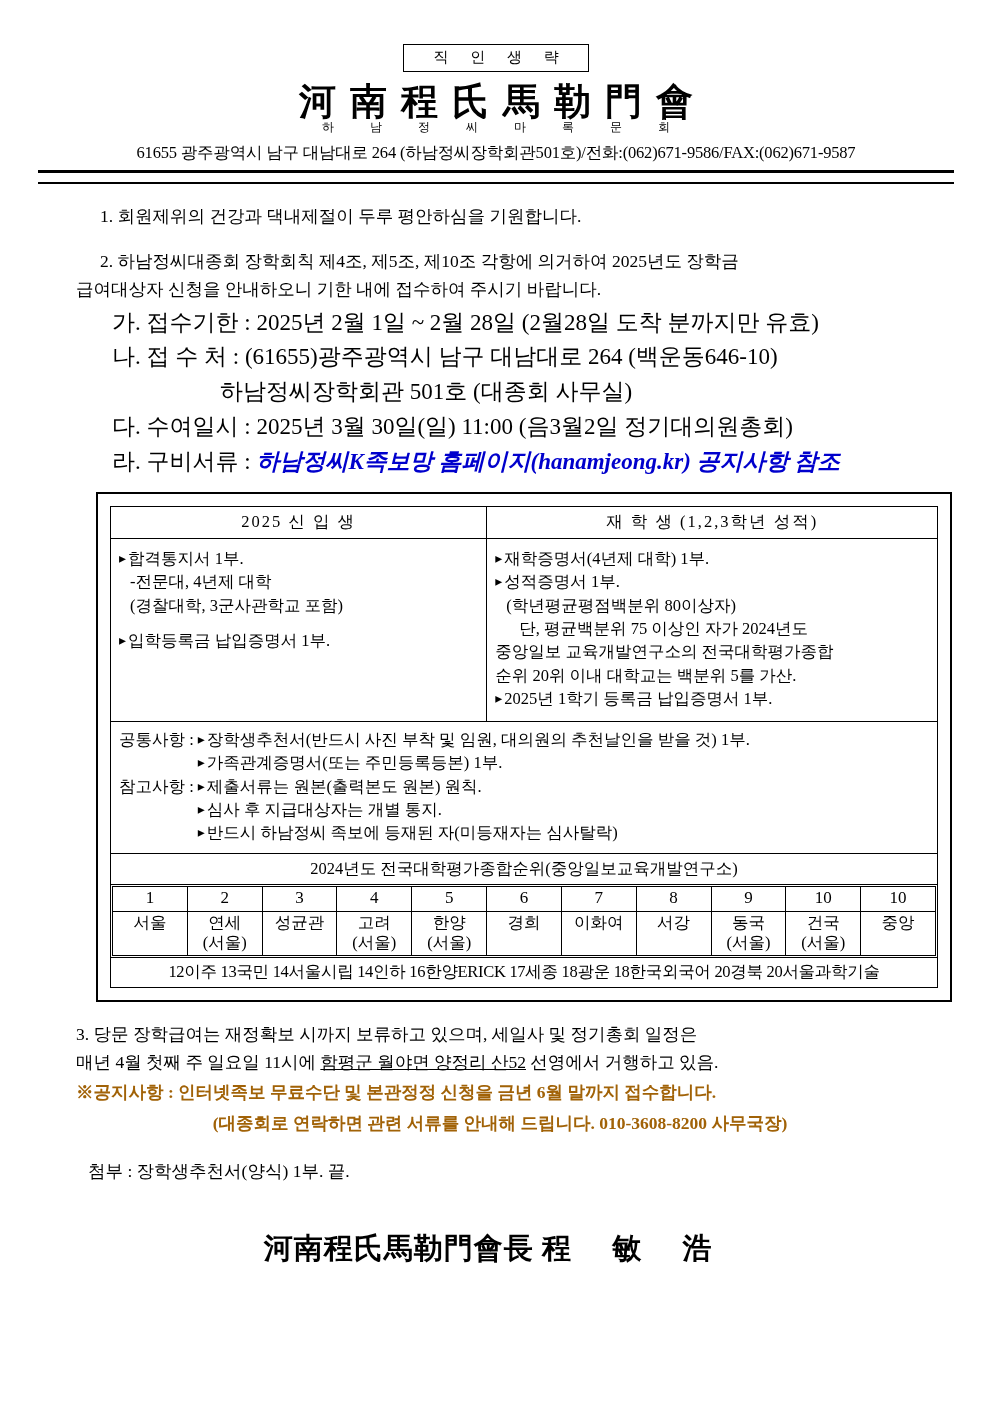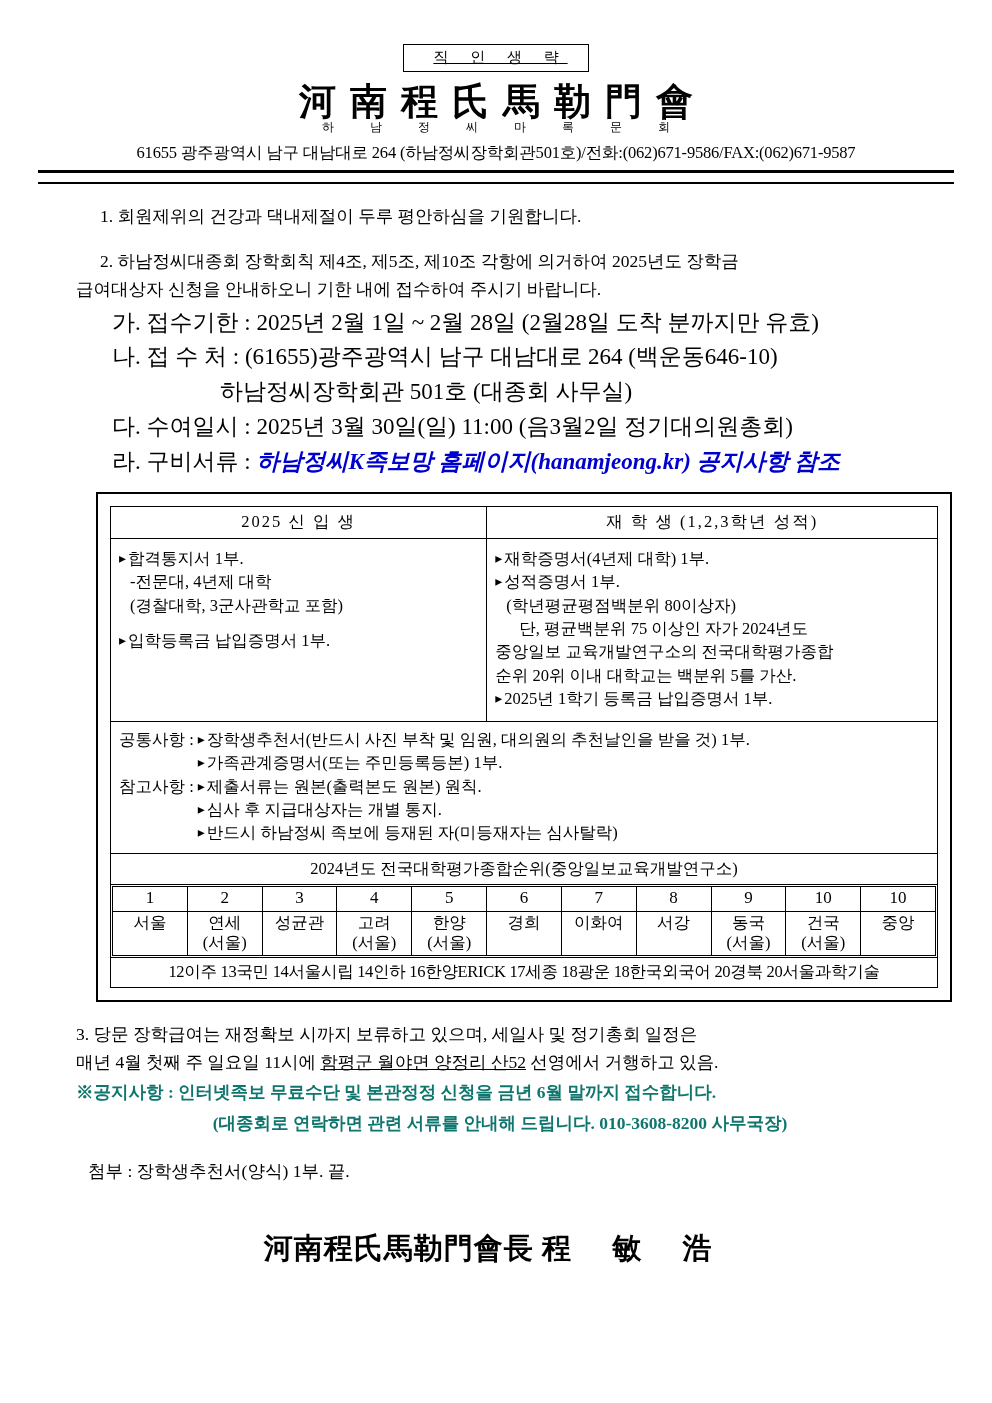--- a/index.html
+++ b/index.html
@@ -26,21 +26,20 @@
   
   .letterhead { text-align: center; padding-top: 44px; }
   .stamp-box {
     display: inline-block;
     border: 1.5px solid #000;
     padding: 3px 20px 4px 20px;
     font-size: 15px;
     letter-spacing: 9px;
     text-indent: 9px;
     line-height: 1.25;
-    text-decoration: underline;
   }
   .org-hanja {
     font-size: 37px;
     font-weight: bold;
     letter-spacing: 14px;
     text-indent: 14px;
     margin-top: 9px;
     line-height: 1.12;
     font-family: "Liberation Serif", "DejaVu Serif", serif;
   }
@@ -174,21 +173,21 @@
   }
   .rank-wrap-cell { padding: 1px !important; }
 
   
   .footer-text {
     font-size: 17.5px;
     line-height: 1.62;
     margin: 18px 68px 0 76px;
   }
   .notice {
-    color: #0f766e;
+    color: #a16207;
     font-weight: bold;
     margin-top: 2px;
   }
   .notice.center { text-align: center; }
   .underline { text-decoration: underline; }
   .attach { margin: 22px 0 0 88px; font-size: 17.5px; }
   .signature {
     text-align: center;
     font-size: 29px;
     font-weight: bold;

